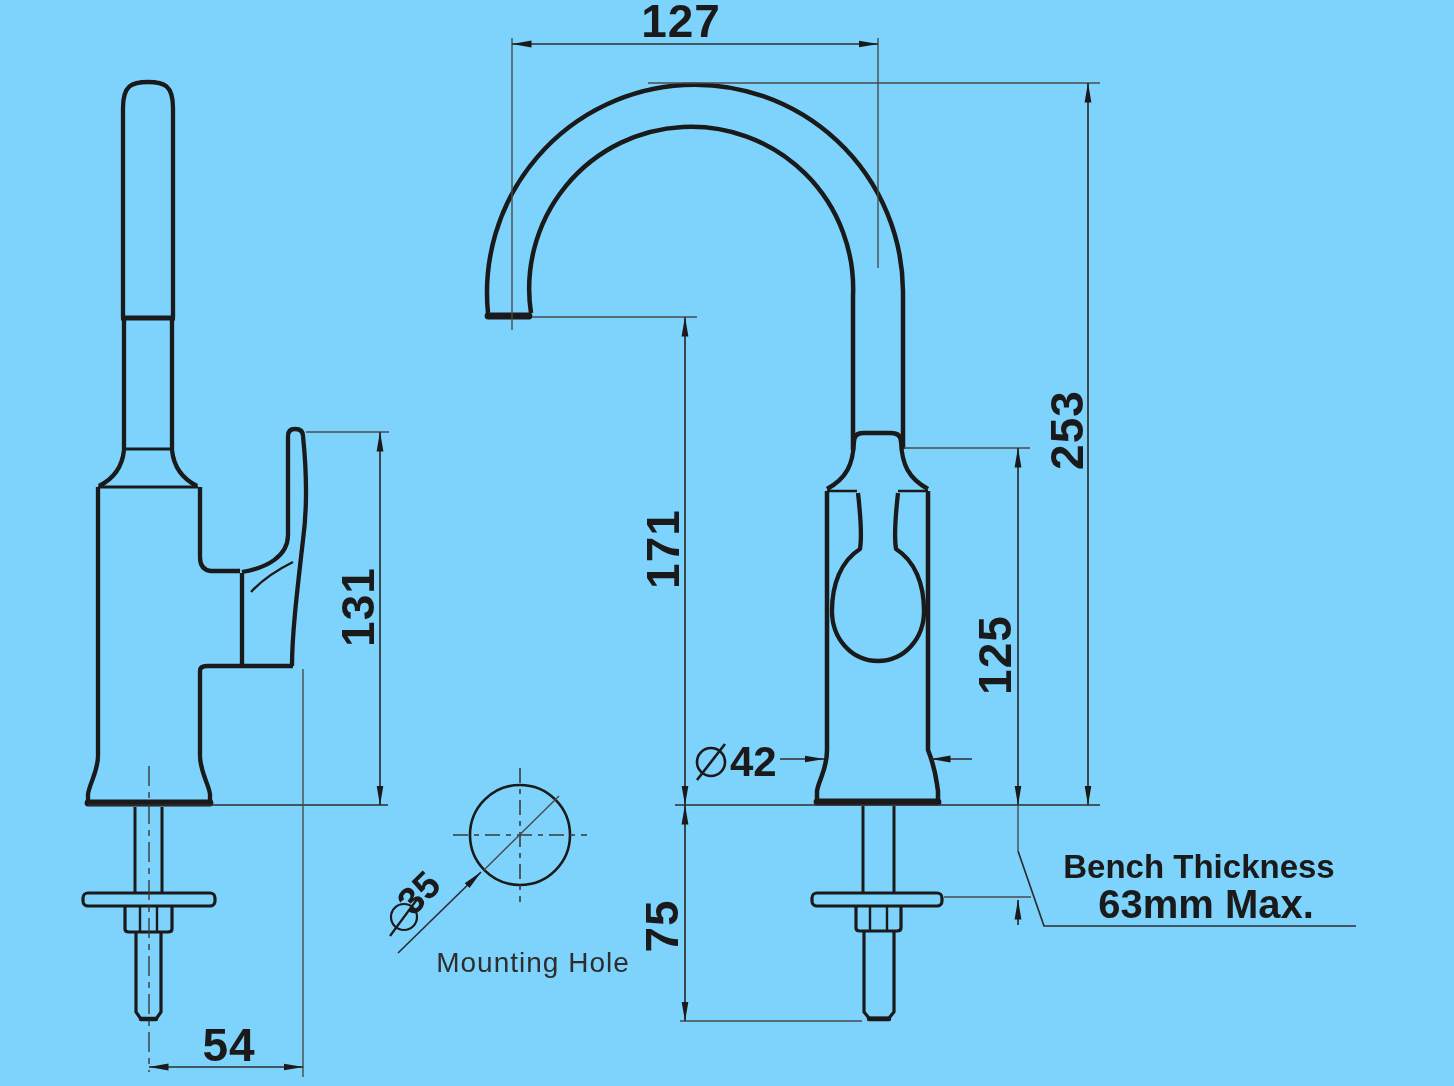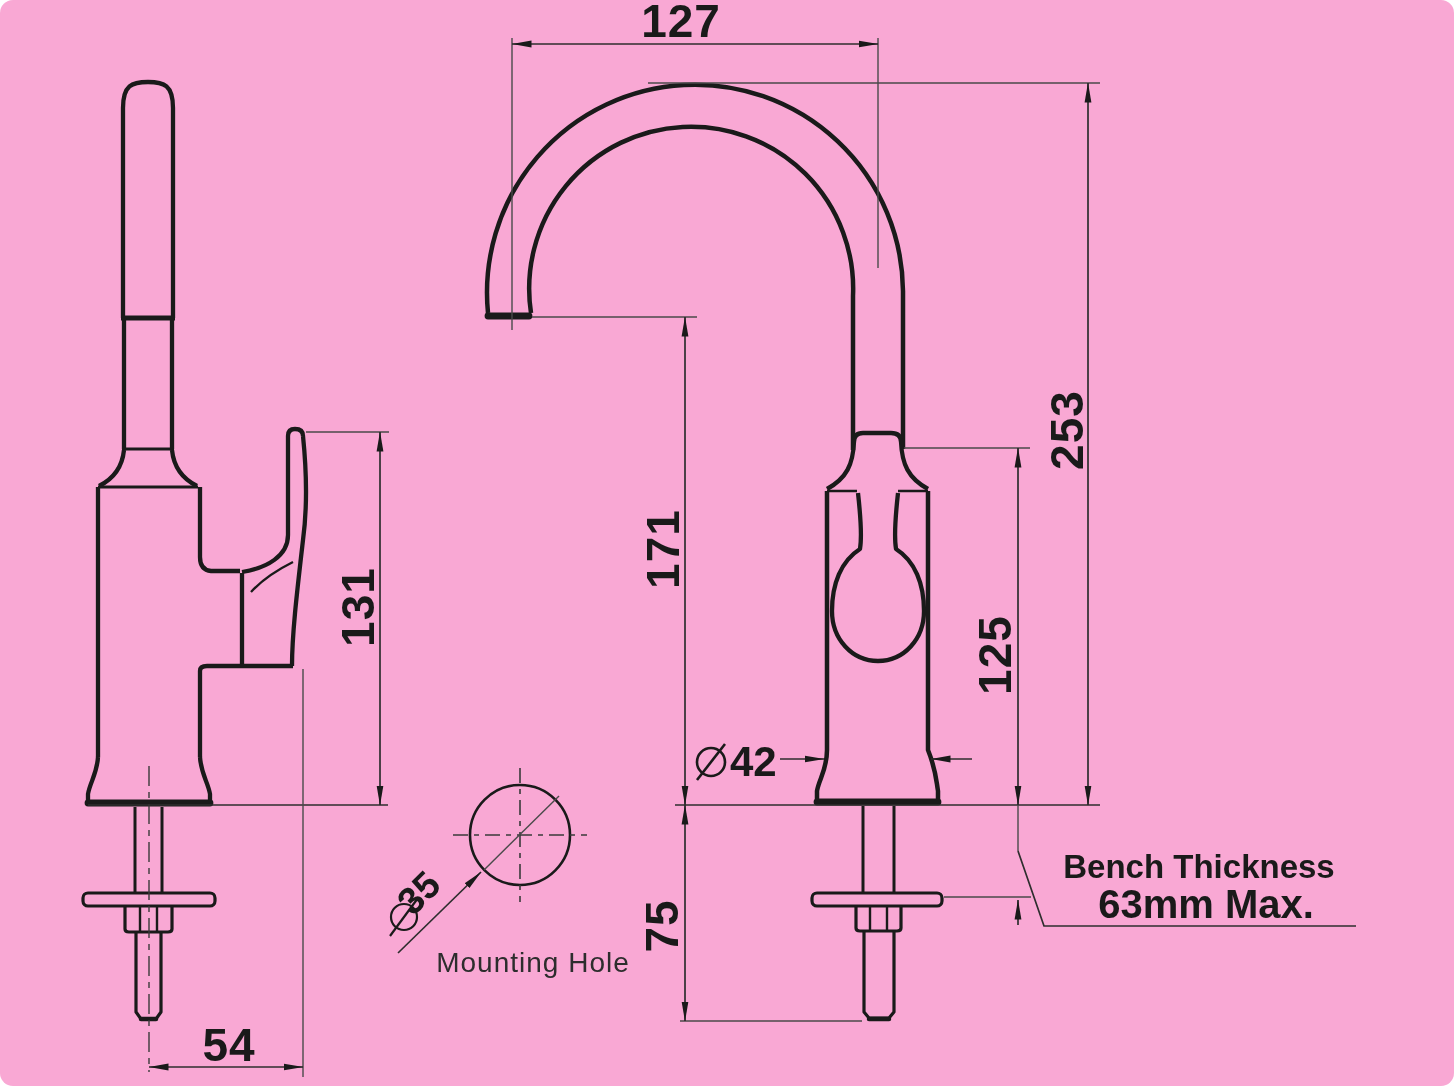--- a/index.html
+++ b/index.html
@@ -1,17 +1,17 @@
 <!DOCTYPE html>
 <html><head>
 <meta charset="utf-8">
 <style>
   html,body{margin:0;padding:0;background:#fff;}
-  #stage{position:relative;width:1454px;height:1086px;background:#f9a8d4;overflow:hidden;
-         font-family:"Liberation Sans", sans-serif;border-radius:13px;}
+  #stage{position:relative;width:1454px;height:1086px;background:#7dd3fc;overflow:hidden;
+         font-family:"Liberation Sans", sans-serif;}
   svg{display:block;}
   text{fill:#1a1a1a;font-family:"Liberation Sans", sans-serif;}
   .dimtxt{font-weight:bold;font-size:46px;letter-spacing:1px;}
   .dimtxt-sm{font-weight:bold;font-size:42px;}
   .dimtxt-35{font-weight:bold;font-size:38px;}
   .note1{font-weight:bold;font-size:33px;}
   .note2{font-weight:bold;font-size:40px;}
   .plain{font-weight:normal;font-size:28px;letter-spacing:1px;fill:#2d2d2d;}
   .obj{stroke:#1a1a1a;fill:none;stroke-linejoin:round;}
   .w1{stroke-width:4.3px;}

